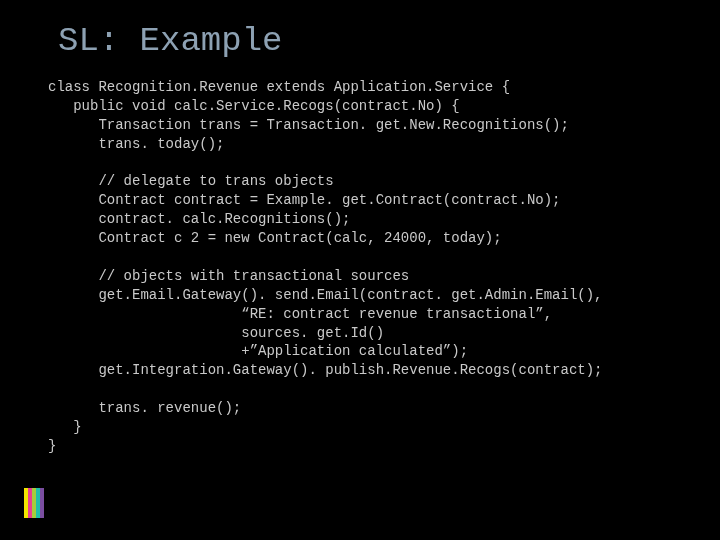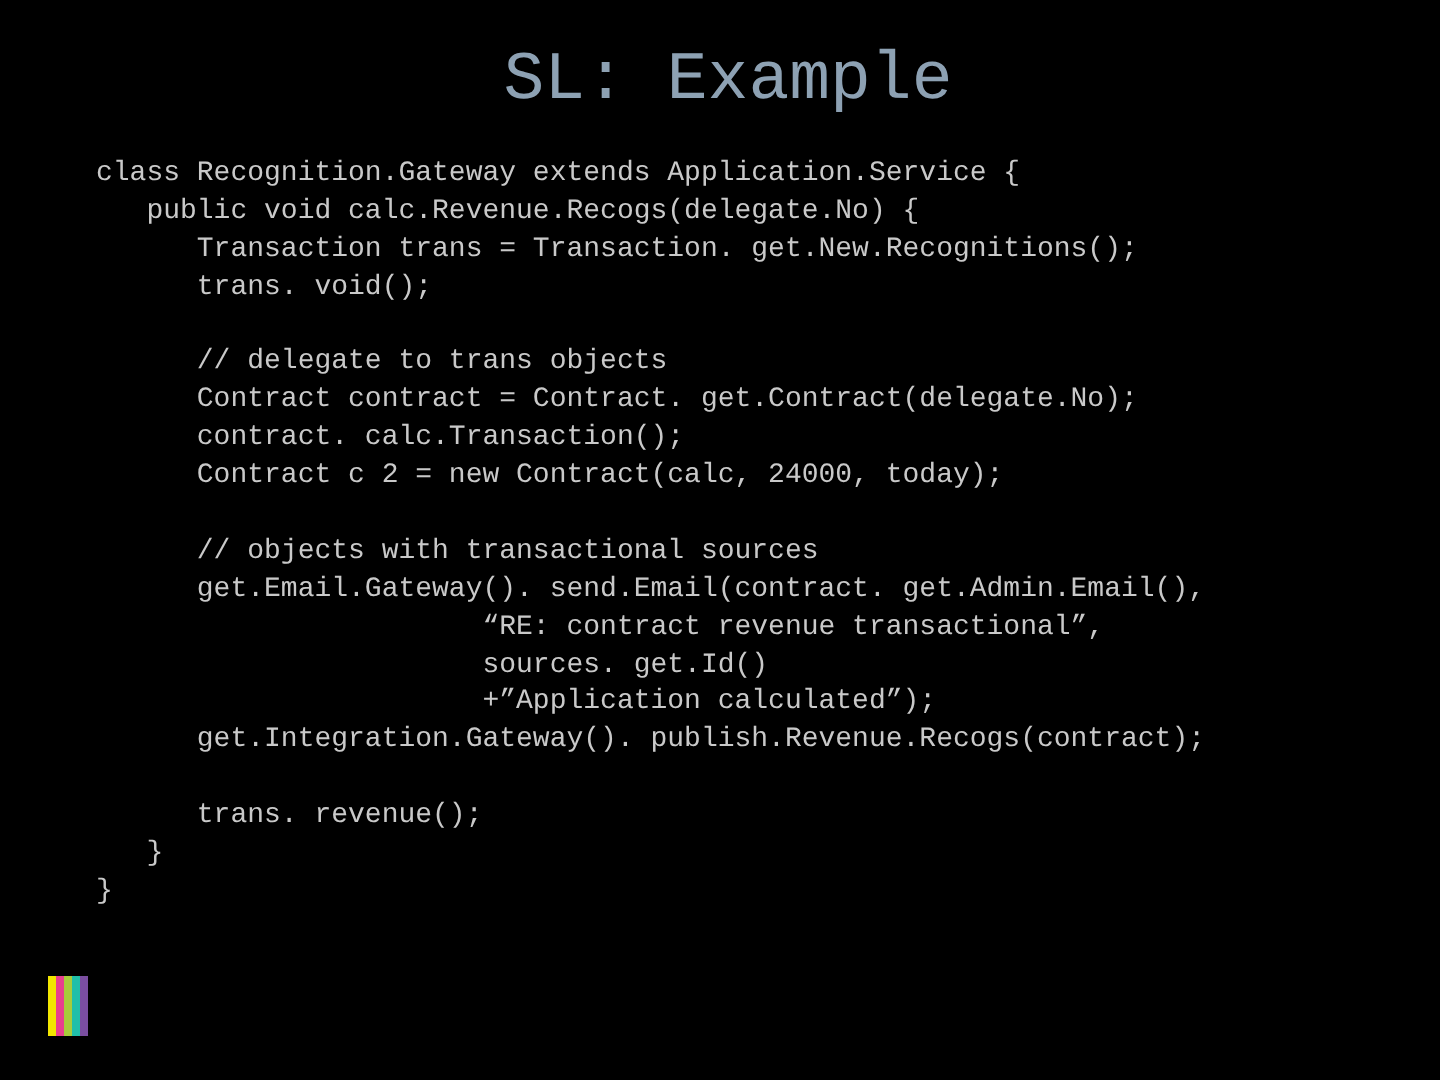--- a/index.html
+++ b/index.html
@@ -32,45 +32,44 @@
     height: 30px;
     margin-right: 0;
   }
   .title {
     color: #8da1b3;
     font-size: 34px;
     font-weight: 400;
     letter-spacing: 0;
     margin: 0 0 18px 8px;
     font-family: "Courier New", Courier, monospace;
-    text-align: center;
   }
   .code {
     color: #c9c9c9;
     font-size: 14px;
     line-height: 1.35;
     white-space: pre;
     font-family: "Courier New", Courier, monospace;
     margin-left: -2px;
   }
 </style>
 </head>
 <body>
 
 <div class="slide">
   <h1 class="title">SL: Example</h1>
 
-  <div class="code"><span>class Recognition.Gateway extends Application.Service {</span>
-<span>   public void calc.Revenue.Recogs(delegate.No) {</span>
+  <div class="code"><span>class Recognition.Revenue extends Application.Service {</span>
+<span>   public void calc.Service.Recogs(contract.No) {</span>
 <span>      Transaction trans = Transaction. get.New.Recognitions();</span>
-<span>      trans. void();</span>
+<span>      trans. today();</span>
 <span></span>
 <span>      // delegate to trans objects</span>
-<span>      Contract contract = Contract. get.Contract(delegate.No);</span>
-<span>      contract. calc.Transaction();</span>
+<span>      Contract contract = Example. get.Contract(contract.No);</span>
+<span>      contract. calc.Recognitions();</span>
 <span>      Contract c 2 = new Contract(calc, 24000, today);</span>
 <span></span>
 <span>      // objects with transactional sources</span>
 <span>      get.Email.Gateway(). send.Email(contract. get.Admin.Email(),</span>
 <span>                       “RE: contract revenue transactional”,</span>
 <span>                       sources. get.Id()</span>
 <span>                       +”Application calculated”);</span>
 <span>      get.Integration.Gateway(). publish.Revenue.Recogs(contract);</span>
 <span></span>
 <span>      trans. revenue();</span>

